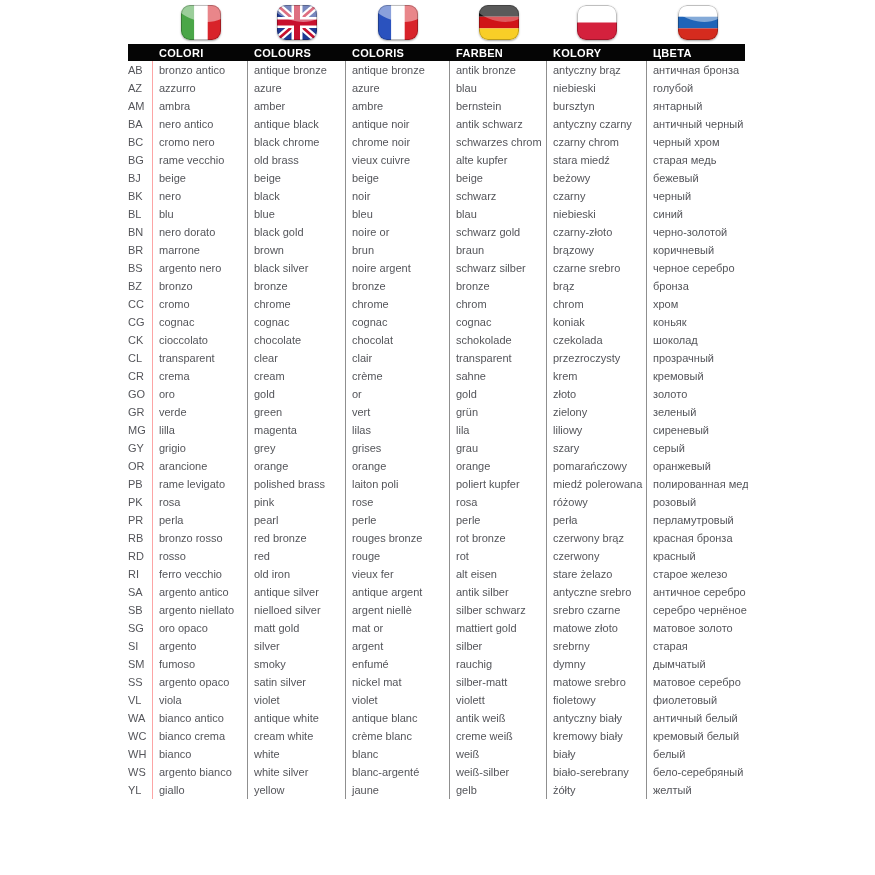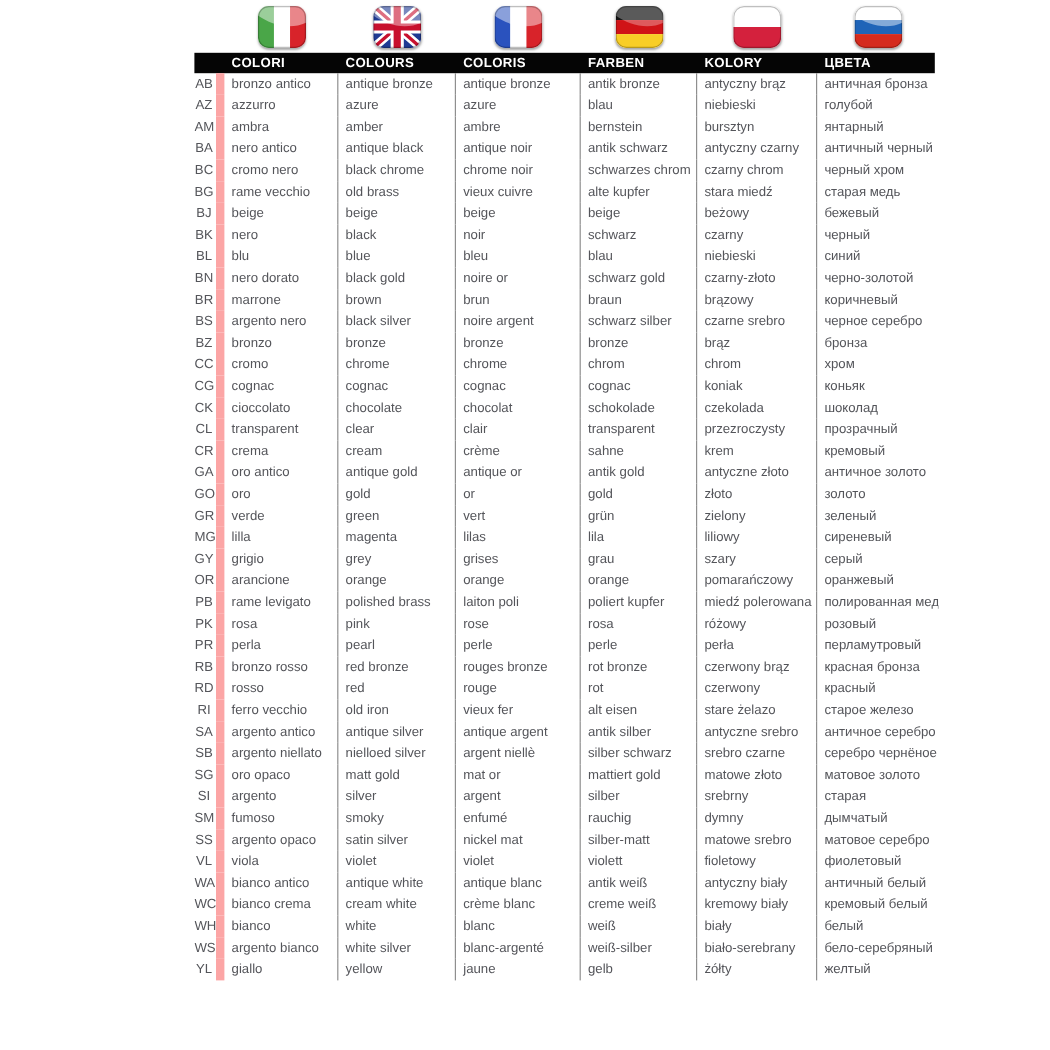--- a/index.html
+++ b/index.html
@@ -3,21 +3,21 @@
 <meta charset="utf-8">
 <style>
   html,body { margin:0; padding:0; }
   body {
     width:875px; height:875px; background:#ffffff; position:relative;
     font-family:"Liberation Sans", sans-serif;
     overflow:hidden;
   }
   .page { position:absolute; left:128px; top:5px; width:620px; }
 
-  .cols { display:grid; grid-template-columns:25px 95px 98px 104px 97px 100px 101px;margin-left:34px; }
+  .cols { display:grid; grid-template-columns:25px 95px 98px 104px 97px 100px 101px; }
 
   .flags-row { height:39px; align-items:flex-start; }
   .flag-cell { display:flex; justify-content:center; }
   .flag {
     width:40px; height:35px; border-radius:9px; overflow:hidden;
     box-shadow:0 1px 2px rgba(0,0,0,.35);
   }
   .flag svg { display:block; }
 
   .header-bar {
@@ -26,21 +26,21 @@
   .header-cell {
     color:#ffffff; font-weight:bold; font-size:11px; padding-left:6px;
     letter-spacing:.3px; white-space:nowrap; overflow:hidden;
   }
 
   .row { height:18px; line-height:18px; font-size:11px; color:#54555a; }
   .cell {
     box-sizing:border-box; overflow:hidden; white-space:nowrap;
   }
   .cell.code {
-    text-align:center; padding-right:2px; border-right:7px solid #fca5a5;
+    text-align:left; padding-right:2px; border-right:1px solid #fca5a5;
   }
   .cell.lang { padding-left:6px; border-right:1px solid #8f8f8f; }
   .cell.last { border-right:none; }
 </style>
 </head>
 <body>
 
 <div class="page">
 
   <div class="cols flags-row">
@@ -287,29 +287,20 @@
       <div class="cols row">
         <div class="cell code">CR</div>
         <div class="cell lang">crema</div>
         <div class="cell lang">cream</div>
         <div class="cell lang">crème</div>
         <div class="cell lang">sahne</div>
         <div class="cell lang">krem</div>
         <div class="cell lang last">кремовый</div>
       </div>
       <div class="cols row">
-        <div class="cell code">GA</div>
-        <div class="cell lang">oro antico</div>
-        <div class="cell lang">antique gold</div>
-        <div class="cell lang">antique or</div>
-        <div class="cell lang">antik gold</div>
-        <div class="cell lang">antyczne złoto</div>
-        <div class="cell lang last">античное золото</div>
-      </div>
-      <div class="cols row">
         <div class="cell code">GO</div>
         <div class="cell lang">oro</div>
         <div class="cell lang">gold</div>
         <div class="cell lang">or</div>
         <div class="cell lang">gold</div>
         <div class="cell lang">złoto</div>
         <div class="cell lang last">золото</div>
       </div>
       <div class="cols row">
         <div class="cell code">GR</div>

